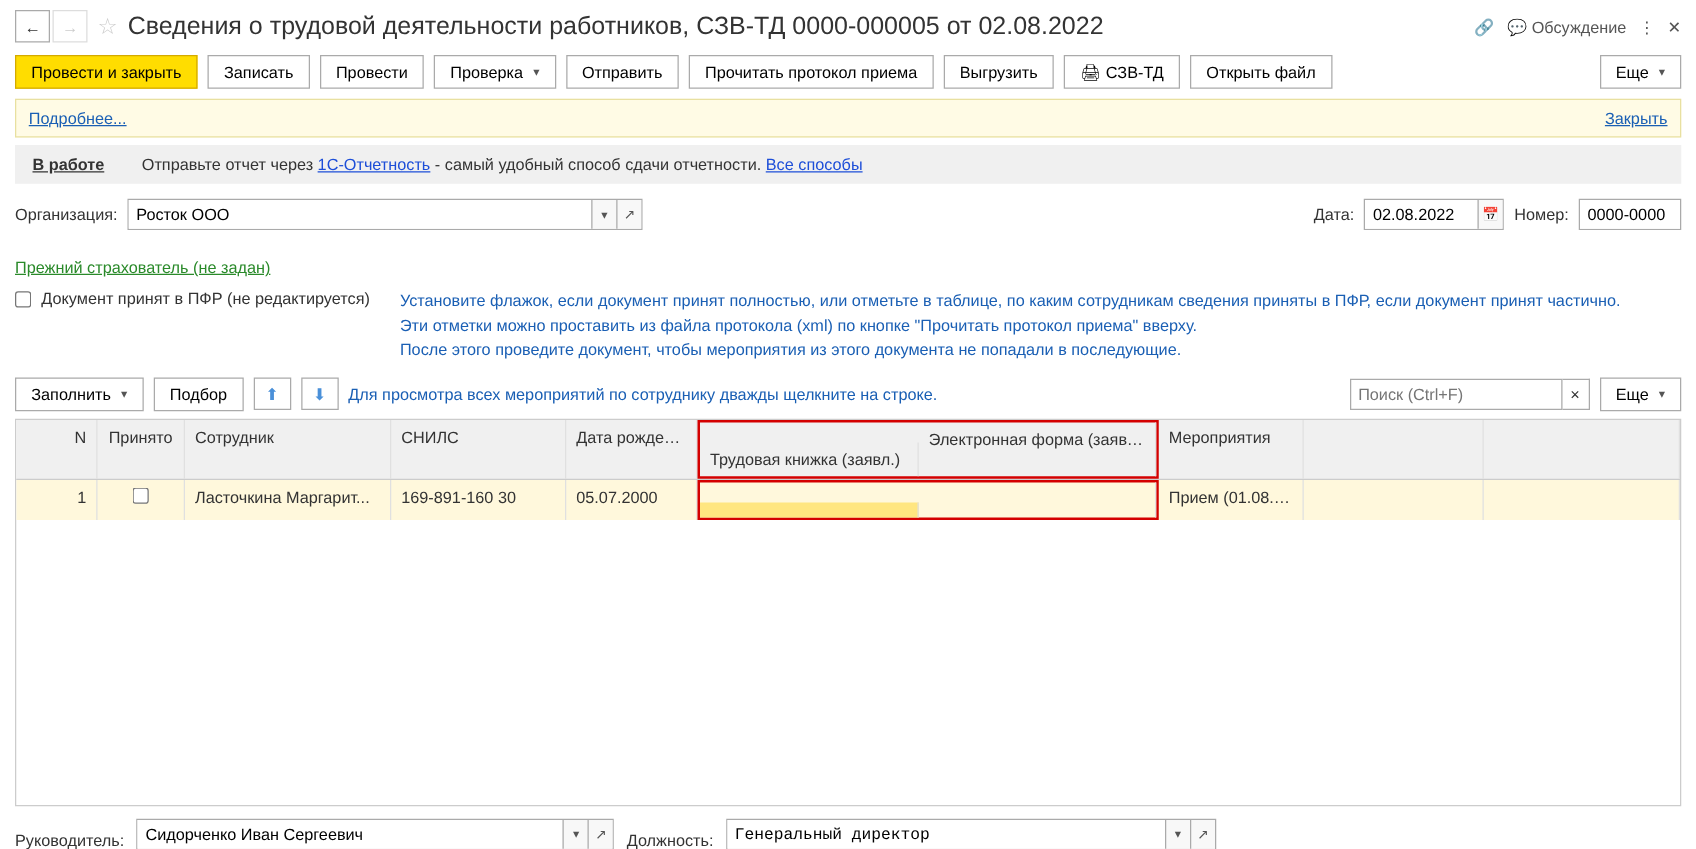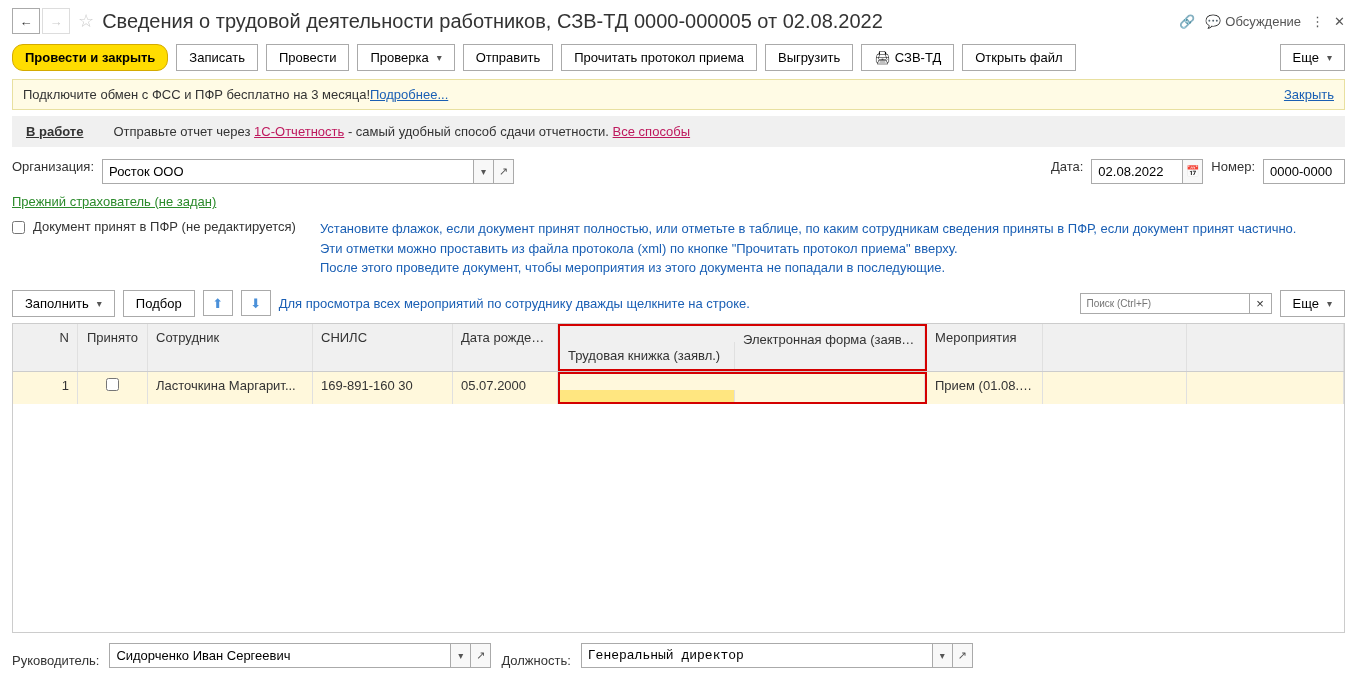--- a/index.html
+++ b/index.html
@@ -7,43 +7,43 @@
 .titlebar { display: flex; align-items: center; gap: 8px; margin-bottom: 10px; }
 .nav-btns { display: flex; gap: 2px; }
 .nav-btn { width: 28px; height: 26px; border: 1px solid #aaa; background: #fff; display: flex; align-items: center; justify-content: center; cursor: pointer; }
 .nav-btn.disabled { color: #ccc; border-color: #ddd; }
 .star { color: #ccc; font-size: 18px; }
 .page-title { font-size: 20px; font-weight: normal; flex: 1; }
 .title-right { display: flex; gap: 10px; align-items: center; color: #555; }
 .title-right span { cursor: pointer; }
 .toolbar { display: flex; gap: 8px; margin-bottom: 8px; align-items: center; }
 .btn { border: 1px solid #aaa; background: #fff; padding: 5px 12px; cursor: pointer; font-size: 13px; display: inline-flex; align-items: center; gap: 4px; white-space: nowrap; }
-.btn.yellow { background: #ffdd00; border-color: #d4aa00; font-weight: bold; border-radius: 11px; }
+.btn.yellow { background: #ffdd00; border-color: #d4aa00; font-weight: normal; }
 .btn.dd::after { content: "▾"; font-size: 10px; margin-left: 4px; color: #555; }
 .toolbar .spacer { flex: 1; }
 .promo { background: #fffbe5; border: 1px solid #e8e0a0; padding: 7px 10px; margin-bottom: 6px; display: flex; }
 .promo a { color: #1a5fb4; text-decoration: underline; }
 .promo .close-link { margin-left: auto; }
 .statusbar { background: #f0f0f0; padding: 8px 14px; margin-bottom: 12px; display: flex; align-items: center; gap: 30px; }
 .statusbar .status { text-decoration: underline; font-weight: bold; }
-.statusbar a { color: #be185d; text-decoration: underline; }
-.form-row { display: flex; align-items: flex-start; gap: 8px; margin-bottom: 10px; }
+.statusbar a { color: #1d4ed8; text-decoration: underline; }
+.form-row { display: flex; align-items: center; gap: 8px; margin-bottom: 22px; }
 .form-label { font-size: 13px; }
 .field-wrap { display: flex; border: 1px solid #aaa; align-items: stretch; }
 .field-wrap input { border: none; padding: 4px 6px; font-size: 13px; outline: none; }
 .field-wrap .fbtn { border-left: 1px solid #aaa; width: 20px; display: flex; align-items: center; justify-content: center; cursor: pointer; font-size: 10px; color: #555; background: #f8f8f8; }
 .green-link { color: #2a8a2a; text-decoration: underline; cursor: pointer; }
 .check-row { display: flex; align-items: flex-start; gap: 8px; margin-bottom: 12px; }
 .check-row input[type=checkbox] { margin-top: 2px; }
 .hint-text { color: #1a5fb4; font-size: 13px; line-height: 1.5; margin-left: 16px; }
 .table-toolbar { display: flex; align-items: center; gap: 8px; margin-bottom: 6px; }
 .table-toolbar .tt-hint { color: #1a5fb4; }
 .icon-btn { width: 30px; height: 26px; border: 1px solid #aaa; background: #fff; display: flex; align-items: center; justify-content: center; cursor: pointer; }
 .search-wrap { display: flex; }
-.search-wrap input { border: 1px solid #aaa; padding: 4px 6px; width: 170px; font-size: 10px; }
+.search-wrap input { border: 1px solid #aaa; padding: 4px 6px; width: 170px; font-size: 13px; }
 .search-wrap .xbtn { border: 1px solid #aaa; border-left: none; width: 22px; display: flex; align-items: center; justify-content: center; cursor: pointer; }
 .table { border: 1px solid #ccc; width: 100%; }
 .table-head, .table-row { display: flex; }
 .table-head { background: #f0f0f0; border-bottom: 1px solid #ccc; }
 .table .cell { padding: 6px 8px; border-right: 1px solid #e0e0e0; overflow: hidden; white-space: nowrap; text-overflow: ellipsis; }
 .col-n { width: 65px; text-align: right; }
 .col-accept { width: 70px; text-align: center; }
 .col-emp { width: 165px; }
 .col-snils { width: 140px; }
 .col-bdate { width: 105px; }
@@ -96,21 +96,20 @@
   <button class="btn">
       <span class="print-icon"></span> 
       <span>СЗВ-ТД</span>
     </button>
   <button class="btn">Открыть файл</button>
   <div class="spacer"></div>
   <button class="btn dd">Еще</button>
 </div>
 
 <div class="promo">
-  <span>Подключите обмен с ФСС и ПФР бесплатно на 3 месяца! </span>
   <a href="#">Подробнее...</a>
   <a href="#" class="close-link">Закрыть</a>
 </div>
 
 <div class="statusbar">
   <span class="status">В работе</span>
   <span>
     <span>Отправьте отчет через </span><a href="#">1С-Отчетность</a><span> - самый удобный способ сдачи отчетности. </span><a href="#">Все способы</a>
   </span>
 </div>

